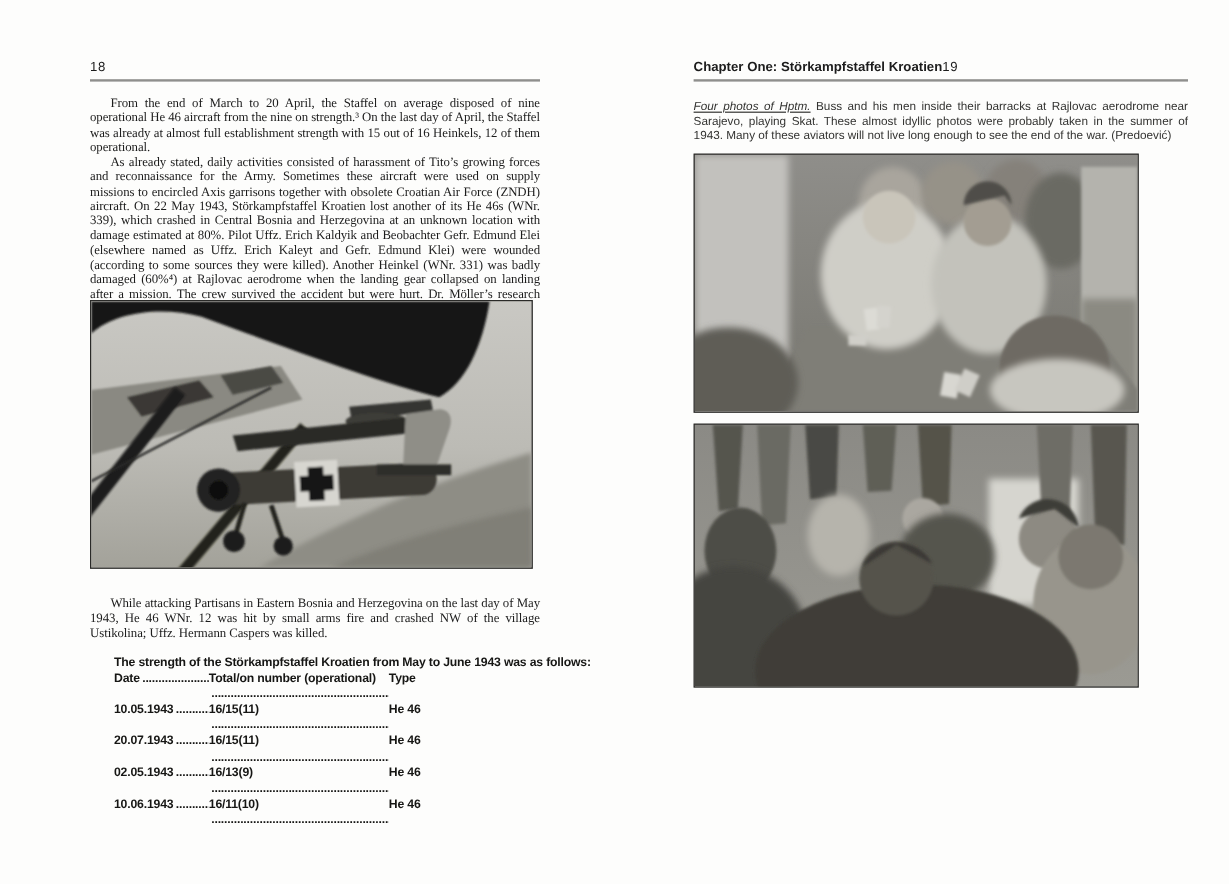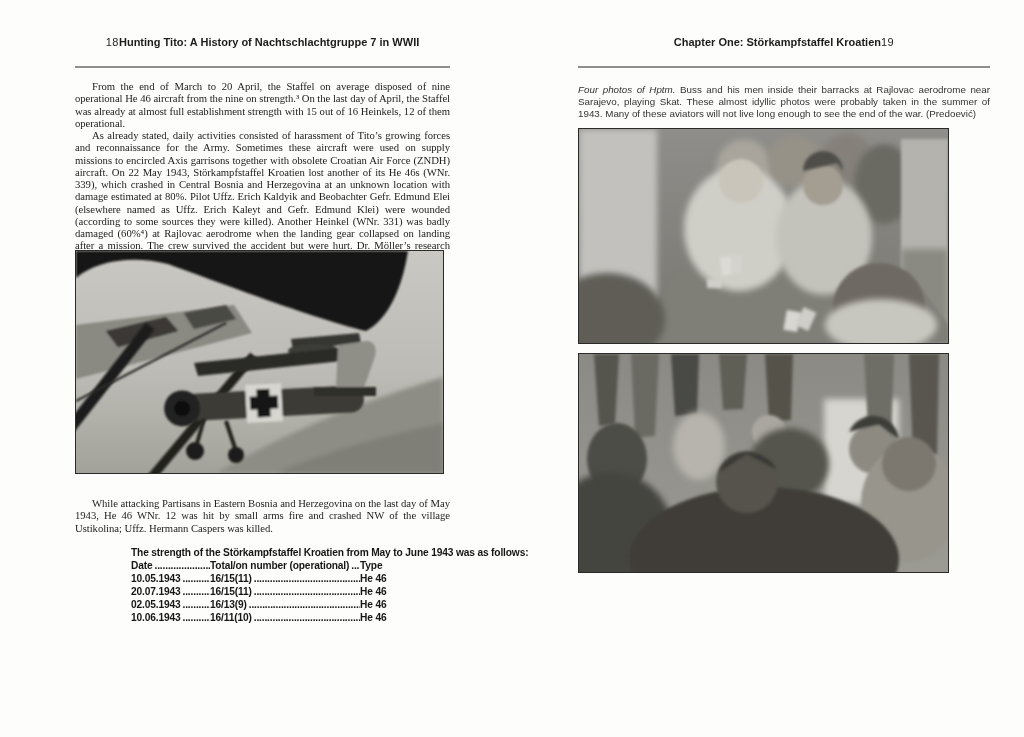--- a/index.html
+++ b/index.html
@@ -6,22 +6,22 @@
   body{
     width:1024px;height:737px;position:relative;overflow:hidden;
     background:#fdfdfc;color:#1c1c1c;
     font-family:"Liberation Serif", serif;
   }
   .page-col{position:absolute;top:0;height:737px;}
   #left-col{left:75px;width:375px;}
   #right-col{left:578px;width:412px;}
 
   .pg-header{
-    position:absolute;top:36px;left:0;right:0;
-    display:flex;justify-content:center;align-items:baseline;
+    position:absolute;top:50px;left:0;right:0;
+    display:flex;justify-content:flex-start;align-items:baseline;
     font-family:"Liberation Sans", sans-serif;font-size:11px;line-height:12px;
   }
   .pg-header .folio{font-weight:normal;letter-spacing:.5px;}
   .pg-header .rtitle{font-weight:bold;}
   .head-rule{position:absolute;top:66px;left:0;right:0;height:2px;background:#8f8f8d;}
 
   .body-text{
     position:absolute;left:0;right:0;
     font-size:10.7px;line-height:12.25px;text-align:justify;
     letter-spacing:-0.05px;
@@ -39,44 +39,42 @@
   #rp-photo2{top:353px;width:369px;height:218px;}
   .photo svg{display:block;}
 
   .caption{
     position:absolute;left:0;right:0;
     font-family:"Liberation Sans", sans-serif;
     font-size:9.5px;line-height:12.2px;color:#333331;
   }
   #lp-caption{top:479px;}
   #rp-caption{top:84px;font-size:9.8px;text-align:justify;}
-  .ital{font-style:italic;}
+  .ital{font-style:italic;text-decoration:underline;}
 
   .strength-table{
     position:absolute;top:546px;left:20px;right:0;
     font-family:"Liberation Sans", sans-serif;font-weight:bold;
     font-size:10.2px;line-height:13.1px;color:#161614;
     letter-spacing:-0.15px;
-    margin-left:36px;
   }
   .trow{display:flex;white-space:nowrap;}
   .c-date{width:79px;display:flex;min-width:0;}
-  .c-total{width:150px;display:flex;min-width:0;}
+  .c-total{width:150px;display:flex;min-width:0;flex-direction:column;}
   .c-type{flex:0 0 auto;}
   .dots{flex:1 1 auto;min-width:0;overflow:hidden;white-space:nowrap;padding:0 2px;}
   .dots::after{content:"....................................................................................";}
 </style>
 </head>
 <body>
 
 <div class="page-col" id="left-col">
 
   <div class="pg-header">
     <span class="folio">18</span>
-    <span class="rtitle">Hunting Tito: A History of Nachtschlachtgruppe 7 in WWII</span>
   </div>
   <div class="head-rule"></div>
 
   <div class="body-text" id="lp-body">
     <p>From the end of March to 20 April, the Staffel on average disposed of nine operational He 46 aircraft from the nine on strength.³ On the last day of April, the Staffel was already at almost full establishment strength with 15 out of 16 Heinkels, 12 of them operational.</p>
     <p>As already stated, daily activities consisted of harassment of Tito’s growing forces and reconnaissance for the Army. Sometimes these aircraft were used on supply missions to encircled Axis garrisons together with obsolete Croatian Air Force (ZNDH) aircraft. On 22 May 1943, Störkampfstaffel Kroatien lost another of its He 46s (WNr. 339), which crashed in Central Bosnia and Herzegovina at an unknown location with damage estimated at 80%. Pilot Uffz. Erich Kaldyik and Beobachter Gefr. Edmund Elei (elsewhere named as Uffz. Erich Kaleyt and Gefr. Edmund Klei) were wounded (according to some sources they were killed). Another Heinkel (WNr. 331) was badly damaged (60%⁴) at Rajlovac aerodrome when the landing gear collapsed on landing after a mission. The crew survived the accident but were hurt. Dr. Möller’s research materials indicate that this He 46 was damaged 100%.</p>
   </div>
 
   <div class="photo" id="lp-photo">
     <svg viewBox="0 0 367 222" width="367" height="222" preserveAspectRatio="none">

